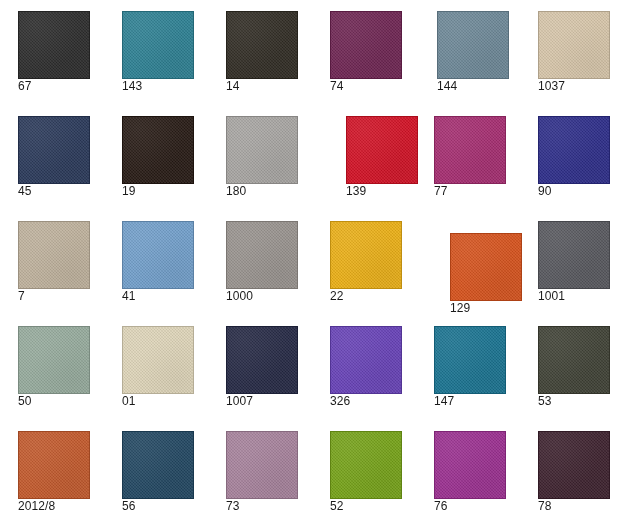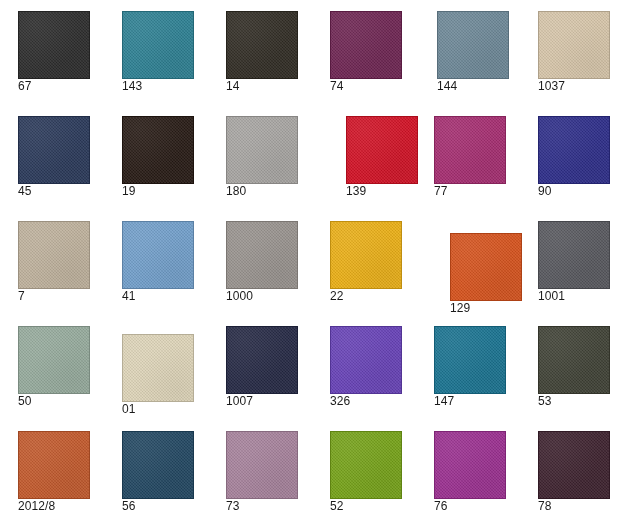--- a/index.html
+++ b/index.html
@@ -135,21 +135,21 @@
       <span class="swatch-label">129</span>
     </div>
     <div class="swatch-cell" style="left: 538px; top: 221px;">
       <div class="swatch-chip" style="background-color: rgb(85, 86, 92);"></div>
       <span class="swatch-label">1001</span>
     </div>
     <div class="swatch-cell" style="left: 18px; top: 326px;">
       <div class="swatch-chip" style="background-color: rgb(148, 169, 155);"></div>
       <span class="swatch-label">50</span>
     </div>
-    <div class="swatch-cell" style="left: 122px; top: 334px;">
+    <div class="swatch-cell" style="left: 122px; top: 326px;">
       <div class="swatch-chip" style="background-color: rgb(221, 211, 183);"></div>
       <span class="swatch-label">01</span>
     </div>
     <div class="swatch-cell" style="left: 226px; top: 326px;">
       <div class="swatch-chip" style="background-color: rgb(34, 39, 66);"></div>
       <span class="swatch-label">1007</span>
     </div>
     <div class="swatch-cell" style="left: 330px; top: 326px;">
       <div class="swatch-chip" style="background-color: rgb(101, 64, 181);"></div>
       <span class="swatch-label">326</span>

